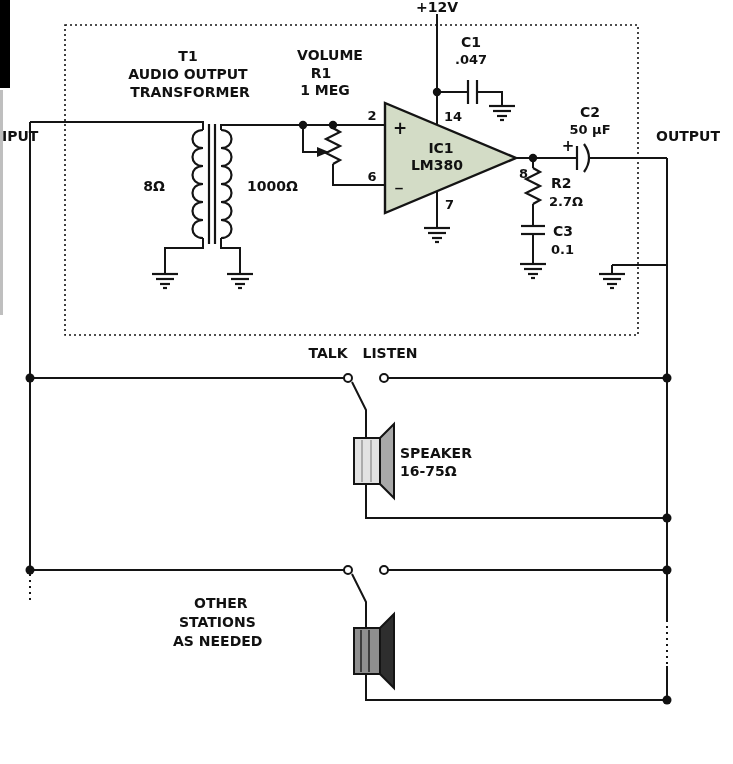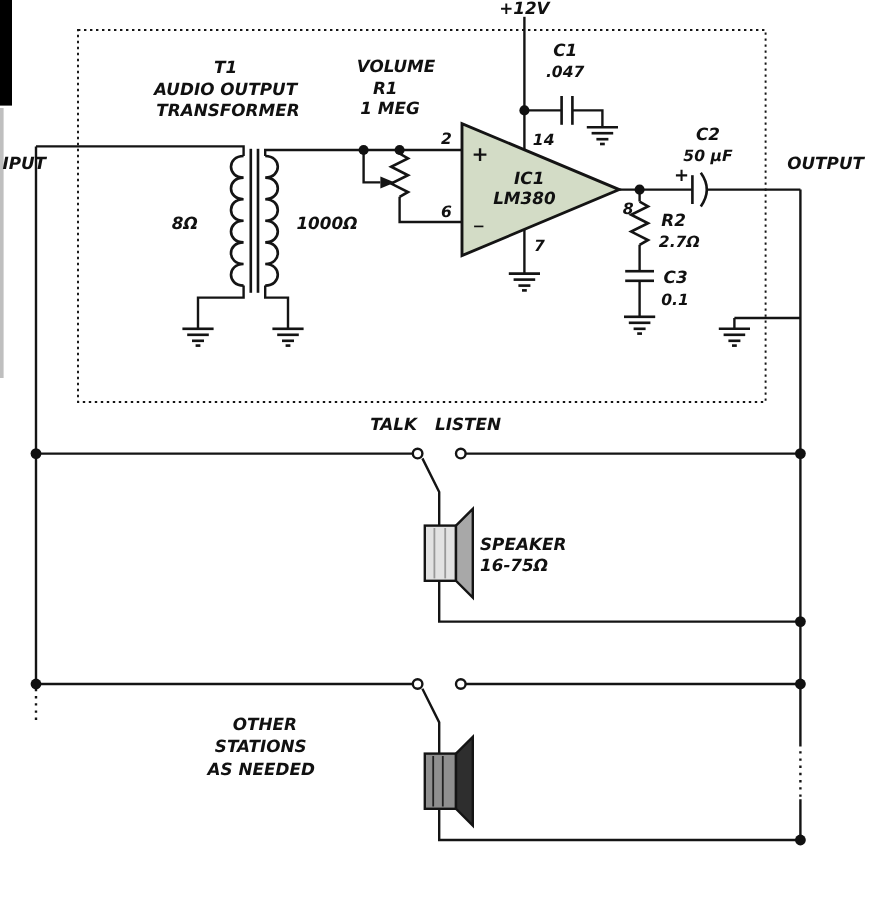--- a/index.html
+++ b/index.html
@@ -1,16 +1,16 @@
 <!DOCTYPE html>
 <html><head>
 <meta charset="utf-8">
 <style>
   html,body{margin:0;padding:0;background:#ffffff;}
-  .stage{position:relative;width:733px;height:764px;background:#ffffff;overflow:hidden;font-style:italic;}
+  .stage{position:relative;width:733px;height:764px;background:#ffffff;overflow:hidden;}
   svg{display:block;}
   text{font-family:"DejaVu Sans","Liberation Sans",sans-serif;font-weight:bold;fill:#111111;}
   .wire{stroke:#141414;stroke-width:2;fill:none;}
   .dotted{stroke:#141414;stroke-width:2;fill:none;stroke-dasharray:2 4;}
   .enclosure{stroke:#141414;stroke-width:1.6;fill:none;stroke-dasharray:2 3;}
   .dot{fill:#111111;}
   .contact{fill:#ffffff;stroke:#141414;stroke-width:2;}
   .comp{stroke:#141414;stroke-width:2.2;fill:none;}
   .t14{font-size:14px;}
   .t13{font-size:13px;}

